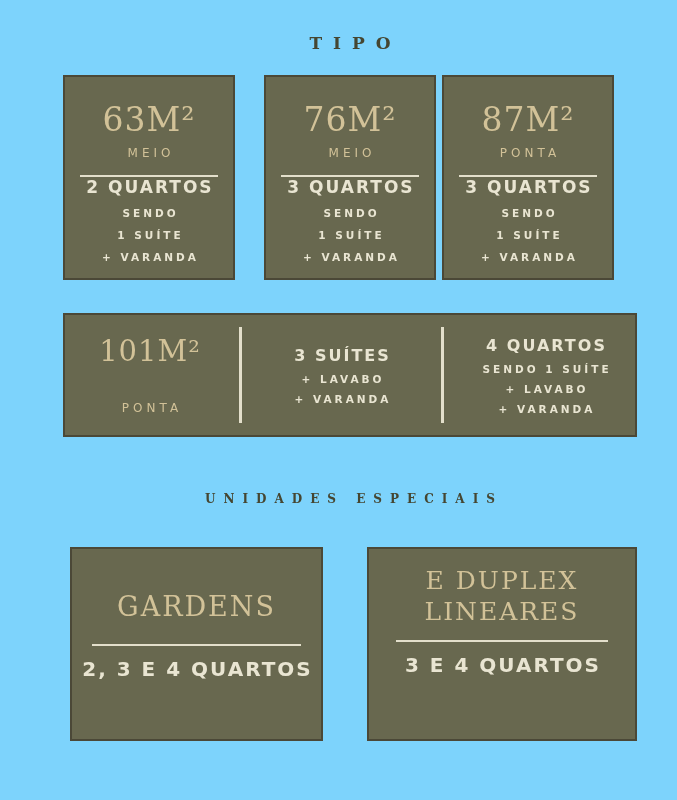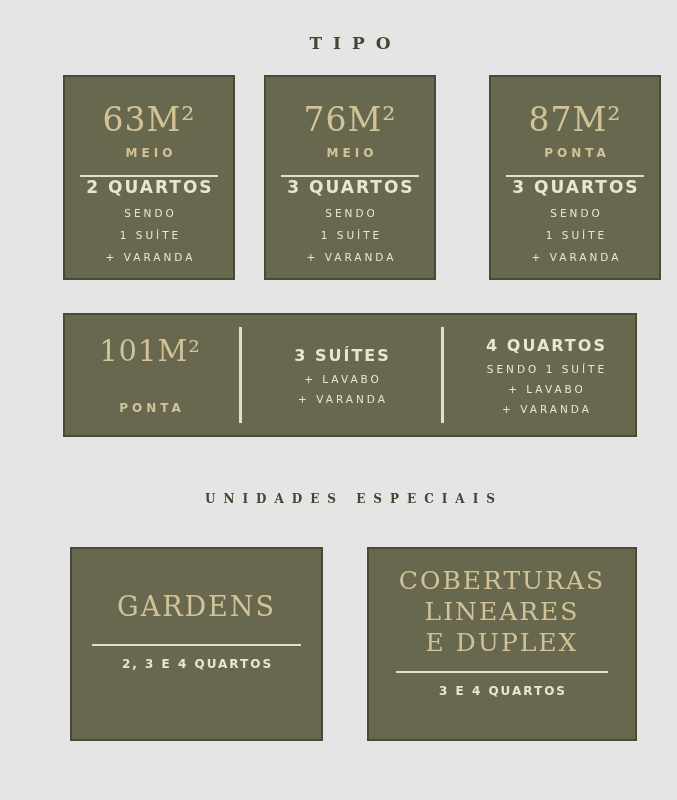--- a/index.html
+++ b/index.html
@@ -5,21 +5,21 @@
   * { margin: 0; padding: 0; box-sizing: border-box; }
   html, body {
     width: 677px; height: 800px;
     background: #67674f;
     font-family: "DejaVu Sans", sans-serif;
     overflow: hidden;
   }
   .stage {
     position: relative;
     width: 677px; height: 800px;
-    background: #e5e5e5;
+    background: #7dd3fc;
   }
 
   
   .heading {
     position: absolute;
     left: 63px; width: 574px;
     text-align: center;
     font-family: "DejaVu Serif", serif;
     font-weight: bold;
     color: #454631;
@@ -33,54 +33,54 @@
     position: absolute;
     border: 2px solid #4b4837;
     background: #68684f;
     display: flex;
     flex-direction: column;
     align-items: center;
   }
   .type-card { top: 75px; width: 172px; height: 205px; }
   #card-0 { left: 63px; }
   #card-1 { left: 264px; }
-  #card-2 { left: 489px; }
+  #card-2 { left: 442px; }
 
   .area {
     font-family: "DejaVu Serif", serif;
     font-size: 33px;
     line-height: 38px;
     color: #d2c298;
     letter-spacing: 1px;
     margin-top: 24px;
   }
   .pos {
     font-size: 12px;
-    font-weight: bold;
+    font-weight: normal;
     color: #d2c298;
     letter-spacing: 4px;
     padding-left: 4px;
     margin-top: 7px;
   }
   .hdiv {
     width: 82%;
     height: 2px;
     background: #e3dfcb;
     margin-top: 15px;
   }
   .rooms {
     font-size: 17px;
     font-weight: bold;
     color: #e9e5d2;
     letter-spacing: 2px;
     padding-left: 2px;
   }
   .detail {
     font-size: 10.5px;
-    font-weight: normal;
+    font-weight: bold;
     color: #e9e5d2;
     letter-spacing: 3px;
     padding-left: 3px;
     margin-top: 10px;
   }
 
   
   .wide-card {
     left: 63px; top: 313px;
     width: 574px; height: 124px;
@@ -119,21 +119,21 @@
     color: #d2c298;
     letter-spacing: 2px;
     text-align: center;
   }
   #card-gardens .sp-title { margin-top: 42px; }
   #card-coberturas .sp-title { margin-top: 16px; font-size: 25px; line-height: 31px; }
   .sp-div { width: 84%; }
   #card-gardens .sp-div { margin-top: 22px; }
   #card-coberturas .sp-div { margin-top: 13px; width: 80%; }
   .sp-rooms, .sp-range {
-    font-size: 12px;
+    font-size: 20px;
     font-weight: bold;
     color: #e9e5d2;
     letter-spacing: 2px;
     padding-left: 2px;
   }
   .sp-rooms { margin-top: 11px; }
   .sp-range { margin-top: 9px; }
 </style>
 </head>
 <body>
@@ -195,21 +195,20 @@
   <div class="heading unidades">UNIDADES ESPECIAIS</div>
 
   <div class="card special-card" id="card-gardens">
     <div class="sp-title">GARDENS</div>
     <div class="hdiv sp-div"></div>
     <div class="sp-rooms">2, 3 E 4 QUARTOS</div>
   </div>
 
   <div class="card special-card" id="card-coberturas">
     <div class="sp-title">
-      <div>COBERTURAS</div>
+      <div>E DUPLEX</div>
       <div>LINEARES</div>
-      <div>E DUPLEX</div>
     </div>
     <div class="hdiv sp-div"></div>
     <div class="sp-rooms">3 E 4 QUARTOS</div>
   </div>
 
 </div>
 
 </body></html>

